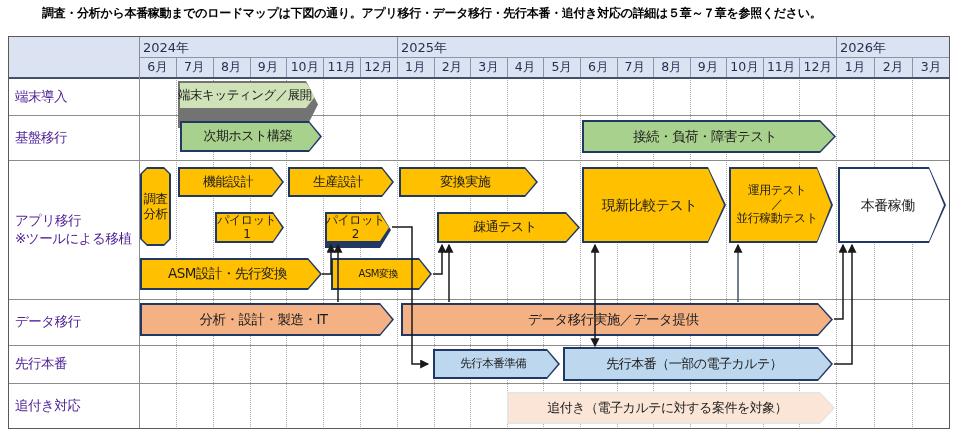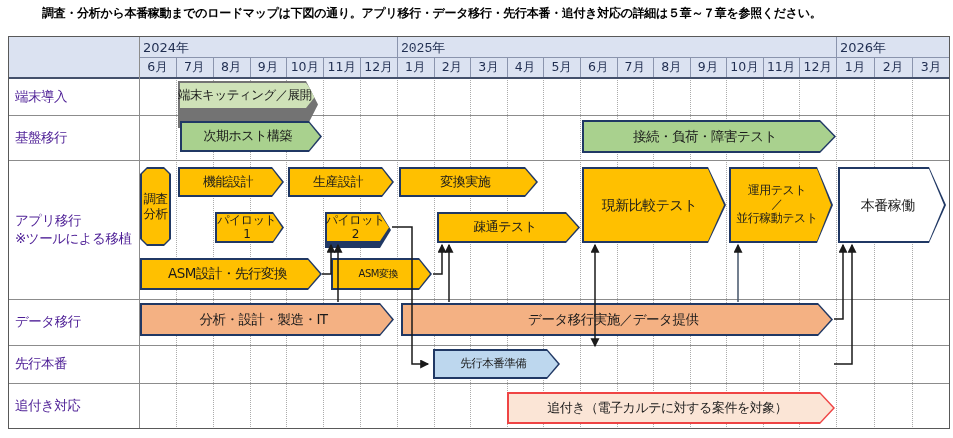--- a/index.html
+++ b/index.html
@@ -22,21 +22,21 @@
 
 <div class="abs" style="left: 8px; top: 36px; width: 942px; height: 42px; background: rgb(219, 226, 241);"></div>
     <div class="abs hdr-year" style="left: 143px; top: 39px; width: 252px; height: 17px;">2024年</div>
     <div class="abs hdr-month" style="left: 139px; top: 57px; width: 36.8571px; height: 21px;">6月</div>
     <div class="abs hdr-month" style="left: 175.857px; top: 57px; width: 36.8571px; height: 21px;">7月</div>
     <div class="abs hdr-month" style="left: 212.714px; top: 57px; width: 36.8571px; height: 21px;">8月</div>
     <div class="abs hdr-month" style="left: 249.571px; top: 57px; width: 36.8571px; height: 21px;">9月</div>
     <div class="abs hdr-month" style="left: 286.429px; top: 57px; width: 36.8571px; height: 21px;">10月</div>
     <div class="abs hdr-month" style="left: 323.286px; top: 57px; width: 36.8571px; height: 21px;">11月</div>
     <div class="abs hdr-month" style="left: 360.143px; top: 57px; width: 36.8571px; height: 21px;">12月</div>
-    <div class="abs hdr-year" style="left: 401px; top: 39px; width: 433px; height: 17px; font-family: Liberation Mono, monospace;">2025年</div>
+    <div class="abs hdr-year" style="left: 401px; top: 39px; width: 433px; height: 17px;">2025年</div>
     <div class="abs hdr-month" style="left: 397px; top: 57px; width: 36.5833px; height: 21px;">1月</div>
     <div class="abs hdr-month" style="left: 433.583px; top: 57px; width: 36.5833px; height: 21px;">2月</div>
     <div class="abs hdr-month" style="left: 470.167px; top: 57px; width: 36.5833px; height: 21px;">3月</div>
     <div class="abs hdr-month" style="left: 506.75px; top: 57px; width: 36.5833px; height: 21px;">4月</div>
     <div class="abs hdr-month" style="left: 543.333px; top: 57px; width: 36.5833px; height: 21px;">5月</div>
     <div class="abs hdr-month" style="left: 579.917px; top: 57px; width: 36.5833px; height: 21px;">6月</div>
     <div class="abs hdr-month" style="left: 616.5px; top: 57px; width: 36.5833px; height: 21px;">7月</div>
     <div class="abs hdr-month" style="left: 653.083px; top: 57px; width: 36.5833px; height: 21px;">8月</div>
     <div class="abs hdr-month" style="left: 689.667px; top: 57px; width: 36.5833px; height: 21px;">9月</div>
     <div class="abs hdr-month" style="left: 726.25px; top: 57px; width: 36.5833px; height: 21px;">10月</div>
@@ -172,21 +172,25 @@
       <div class="abs bar-text" style="left: 0px; top: 0px; width: 247px; height: 33px; font-size: 13.5px;">分析・設計・製造・IT</div>
     </div>
     <div class="abs" style="left: 401px; top: 303px; width: 432px; height: 33px; background: rgb(32, 56, 100); clip-path: polygon(0px 0px, calc(100% - 15px) 0px, 100% 50%, calc(100% - 15px) 100%, 0px 100%);">
       <div class="abs" style="left: 2px; top: 2px; width: 428px; height: 29px; background: rgb(244, 177, 131); clip-path: polygon(0px 0px, calc(100% - 13px) 0px, 100% 50%, calc(100% - 13px) 100%, 0px 100%);"></div>
       <div class="abs bar-text" style="left: 0px; top: 0px; width: 424.5px; height: 33px; font-size: 13.5px;">データ移行実施／データ提供</div>
     </div>
     <div class="abs" style="left: 433px; top: 349px; width: 127px; height: 30px; background: rgb(32, 56, 100); clip-path: polygon(0px 0px, calc(100% - 13px) 0px, 100% 50%, calc(100% - 13px) 100%, 0px 100%);">
       <div class="abs" style="left: 2px; top: 2px; width: 123px; height: 26px; background: rgb(189, 215, 238); clip-path: polygon(0px 0px, calc(100% - 11px) 0px, 100% 50%, calc(100% - 11px) 100%, 0px 100%);"></div>
       <div class="abs bar-text" style="left: 0px; top: 0px; width: 120.5px; height: 30px; font-size: 11.5px;">先行本番準備</div>
     </div>
-    <div class="abs" style="left: 507px; top: 392px; width: 328px; height: 32px; background: #ef4444; clip-path: polygon(0px 0px, calc(100% - 15px) 0px, 100% 50%, calc(100% - 15px) 100%, 0px 100%);">
+    <div class="abs" style="left: 563px; top: 347px; width: 270px; height: 34px; background: rgb(32, 56, 100); clip-path: polygon(0px 0px, calc(100% - 15px) 0px, 100% 50%, calc(100% - 15px) 100%, 0px 100%);">
+      <div class="abs" style="left: 2px; top: 2px; width: 266px; height: 30px; background: rgb(189, 215, 238); clip-path: polygon(0px 0px, calc(100% - 13px) 0px, 100% 50%, calc(100% - 13px) 100%, 0px 100%);"></div>
+      <div class="abs bar-text" style="left: 0px; top: 0px; width: 262.5px; height: 34px; font-size: 13px;">先行本番（一部の電子カルテ）</div>
+    </div>
+    <div class="abs" style="left: 507px; top: 392px; width: 328px; height: 32px; background: #e5e5e5; clip-path: polygon(0px 0px, calc(100% - 15px) 0px, 100% 50%, calc(100% - 15px) 100%, 0px 100%);">
       <div class="abs" style="left: 2px; top: 2px; width: 324px; height: 28px; background: rgb(251, 229, 214); clip-path: polygon(0px 0px, calc(100% - 13px) 0px, 100% 50%, calc(100% - 13px) 100%, 0px 100%);"></div>
       <div class="abs bar-text" style="left: 0px; top: 0px; width: 320.5px; height: 32px; font-size: 13px;">追付き（電子カルテに対する案件を対象）</div>
     </div>
     <svg width="953" height="438" style="position:absolute;left:0;top:0;pointer-events:none">
       <defs>
         <marker id="ah" markerWidth="8" markerHeight="8" refX="5.2" refY="3" orient="auto-start-reverse">
           <path d="M0,0 L6,3 L0,6 Z" fill="#1a1a1a"></path>
         </marker>
       </defs>
       <polyline points="322,274 331,274 331,245" fill="none" stroke="#1a1a1a" stroke-width="1.5" marker-end="url(#ah)"></polyline>

